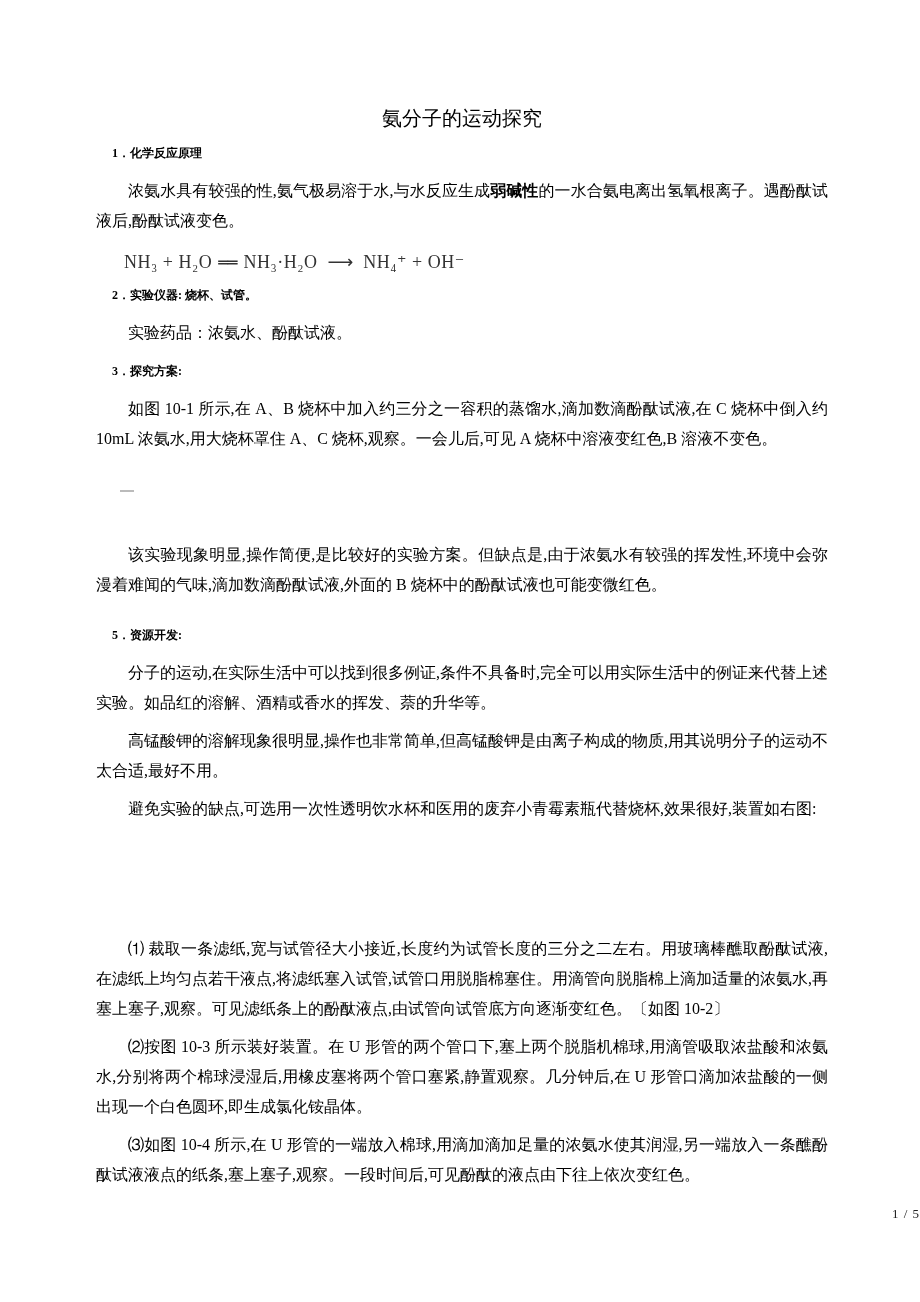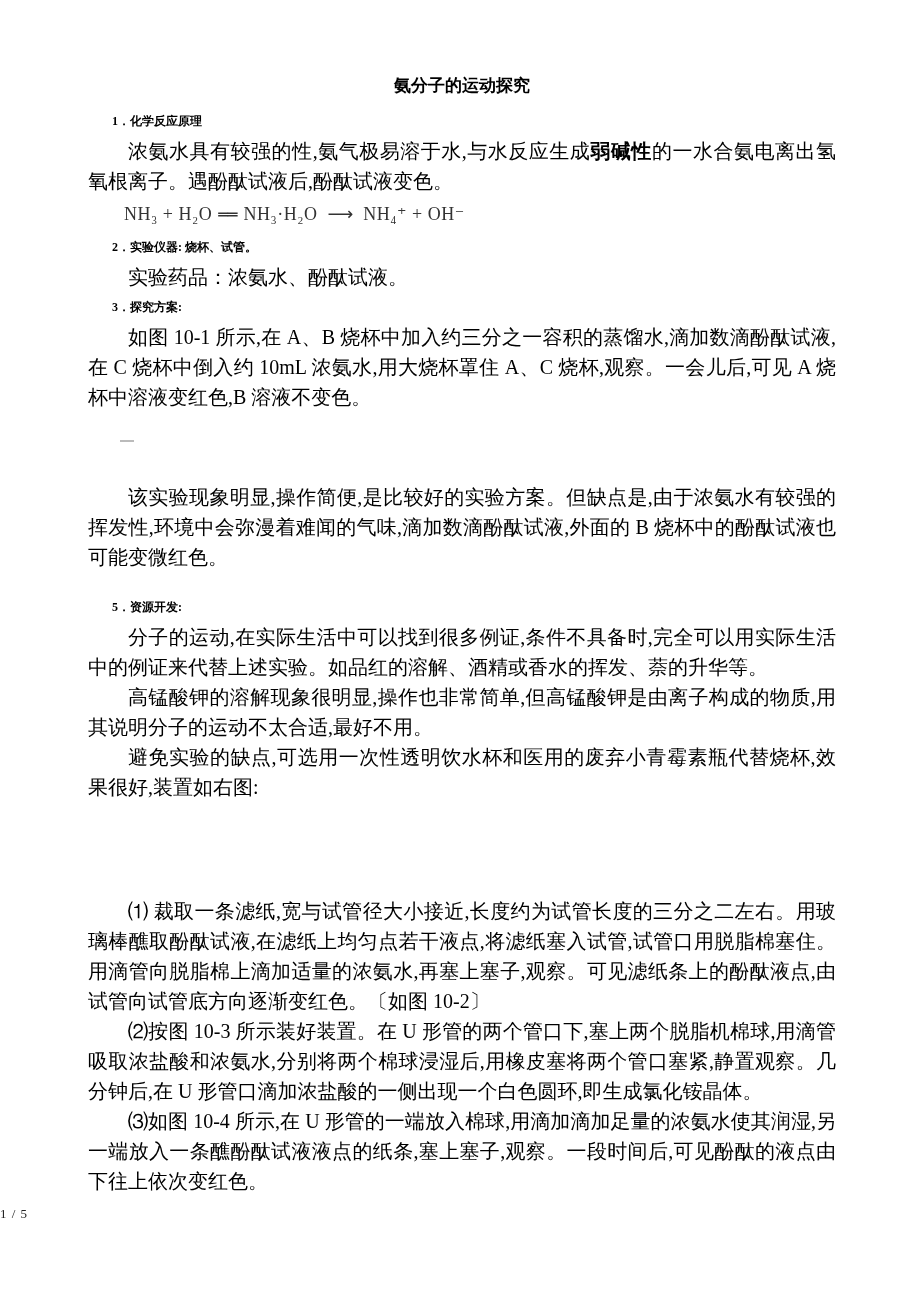--- a/index.html
+++ b/index.html
@@ -13,39 +13,39 @@
     font-family: "Liberation Serif", "DejaVu Serif", serif;
     color: #000000;
   }
   .content {
     position: absolute;
     left: 88px;
     top: 0;
     width: 748px;
   }
   .title {
-    font-size: 17px;
-    font-weight: 700;
+    font-size: 20px;
+    font-weight: 400;
     text-align: center;
     line-height: 28px;
-    margin: 72px 0 6px 0;
+    margin: 104px 0 6px 0;
   }
   .hd {
     font-size: 12px;
     font-weight: 700;
     text-indent: 2em;
     line-height: 30px;
     margin: 0;
   }
   .para {
-    font-size: 20px;
+    font-size: 16px;
     line-height: 30px;
     text-indent: 2em;
     text-align: justify;
-    margin: 0;
+    margin: 8px;
   }
   .mt6 { }
   .mt2 { margin-top: 20px; }
   .equation {
     margin: 0 0 0 2em;
     height: 36px;
     line-height: 36px;
     font-size: 18px;
     color: #333333;
     white-space: nowrap;
@@ -72,21 +72,21 @@
     top: 28px;
     width: 14px;
     height: 2px;
     background: #bbbbbb;
   }
   .footer {
     position: absolute;
     left: 0;
     right: 0;
     top: 1206px;
-    text-align: left;
+    text-align: right;
     font-size: 13px;
     color: #222222;
     letter-spacing: 1px;
   }
 </style>
 </head>
 <body>
 
 <div class="page">
   <div class="content">

